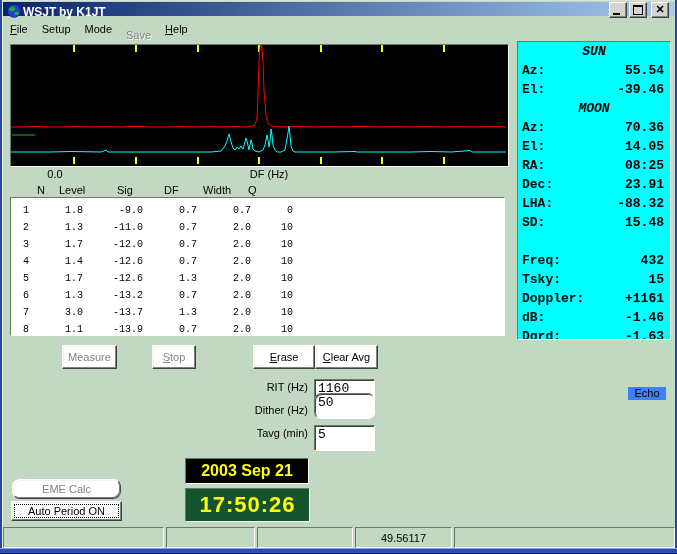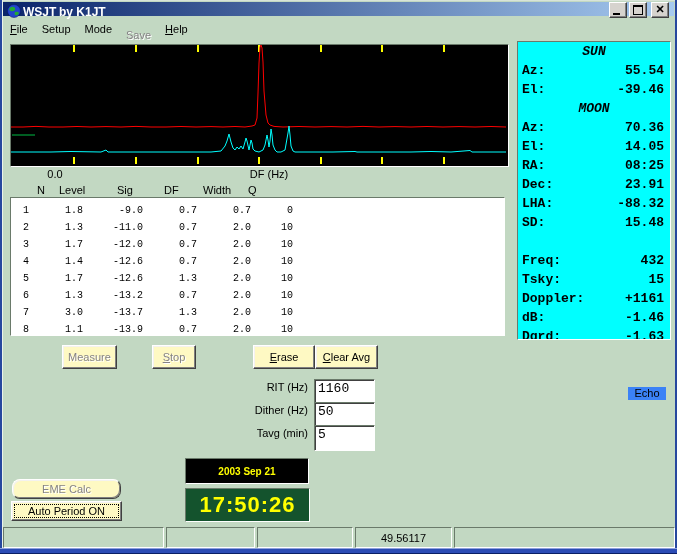--- a/index.html
+++ b/index.html
@@ -47,21 +47,21 @@
   .lb-row{font-family:"Liberation Mono",monospace;font-size:10px;line-height:17px;white-space:pre;}
   .listbox .pad{height:4px;}
   
   .astro{position:absolute;left:517px;top:41px;width:152px;height:297px;background:#00FFFF;
     border:1px solid;border-color:#6a7a6a #fff #fff #6a7a6a;
     font-family:"Liberation Mono",monospace;font-weight:bold;font-size:13px;overflow:hidden;}
   .astro-h{text-align:center;line-height:18px;height:18px;margin-top:1px;font-style:italic;}
   .astro-row{display:flex;justify-content:space-between;line-height:18px;height:18px;padding:0 6px 0 4px;margin-top:1px;}
   .astro-blank{height:18px;margin-top:1px;}
   
-  .btn{position:absolute;background:#fef9c3;border:1px solid;
+  .btn{position:absolute;background:#ffffff;border:1px solid;
     border-color:#fff #404040 #404040 #fff;box-shadow:inset -1px -1px 0 #808080,inset 1px 1px 0 #F4F2EF;
     font-family:"Liberation Sans",sans-serif;font-size:11px;text-align:right;
     display:flex;align-items:center;justify-content:center;cursor:default;}
   .btn.disabled{color:#848284;text-shadow:1px 1px 0 #fff;}
   .btn.focused::after{content:"";position:absolute;left:2px;top:2px;right:2px;bottom:2px;border:1px dotted #000;}
   #btn-measure{left:62px;top:345px;width:53px;height:22px;}
   #btn-stop{left:152px;top:345px;width:42px;height:22px;}
   #btn-erase{left:253px;top:345px;width:60px;height:22px;}
   #btn-clearavg{left:315px;top:345px;width:61px;height:22px;}
   #btn-emecalc{left:12px;top:479px;width:107px;height:18px;border-radius:8px;}
@@ -70,21 +70,21 @@
   .field-label{position:absolute;width:90px;text-align:right;}
   .field-input{position:absolute;width:56px;height:15px;background:#fff;
     border:1px solid;border-color:#6a7a6a #fff #fff #6a7a6a;box-shadow:inset 1px 1px 0 #404040;
     font-family:"Liberation Mono",monospace;font-size:13px;padding:1px 0 8px 3px;}
   
   .echo{position:absolute;left:628px;top:387px;width:38px;height:13px;background:#3b82f6;
     color:#000;text-align:center;line-height:13px;font-size:11px;}
   
   .datebox{position:absolute;left:185px;top:458px;width:122px;height:24px;background:#000;
     border:1px solid;border-color:#6a7a6a #fff #fff #6a7a6a;
-    color:#FFFF00;font-weight:bold;font-size:10px;display:flex;align-items:center;justify-content:center;}
+    color:#FFFF00;font-weight:bold;font-size:16px;display:flex;align-items:center;justify-content:center;}
   .timebox{position:absolute;left:185px;top:488px;width:123px;height:32px;background:#14532d;
     border:1px solid;border-color:#6a7a6a #fff #fff #6a7a6a;
     color:#FFFF00;font-weight:bold;font-size:22px;letter-spacing:1px;
     display:flex;align-items:center;justify-content:center;}
   
   .sb-panel{position:absolute;top:527px;height:19px;border:1px solid;
     border-color:#6a7a6a #fff #fff #6a7a6a;display:flex;align-items:center;justify-content:center;}
   u{text-decoration:underline;}
 </style>
 </head>
@@ -229,21 +229,21 @@
 
   <div class="btn disabled" id="btn-measure">Measure</div>
   <div class="btn disabled" id="btn-stop"><u>S</u>top</div>
   <div class="btn" id="btn-erase"><u>E</u>rase</div>
   <div class="btn" id="btn-clearavg"><u>C</u>lear Avg</div>
 
   <div id="fields">
       <div class="field-label" style="left: 218px; top: 381px;">RIT (Hz)</div>
       <input class="field-input" value="1160" style="left: 314px; top: 379px;">
       <div class="field-label" style="left: 218px; top: 404px;">Dither (Hz)</div>
-      <input class="field-input" value="50" style="left: 314px; top: 402px;">
+      <input class="field-input" value="50" style="left: 314px; top: 393px; border-radius: 7px;">
       <div class="field-label" style="left: 218px; top: 427px;">Tavg (min)</div>
       <input class="field-input" value="5" style="left: 314px; top: 425px;">
     </div>
 
   <div class="echo">Echo</div>
 
   <div class="datebox">
       <span>2003 Sep 21</span>
     </div>
   <div class="timebox">

